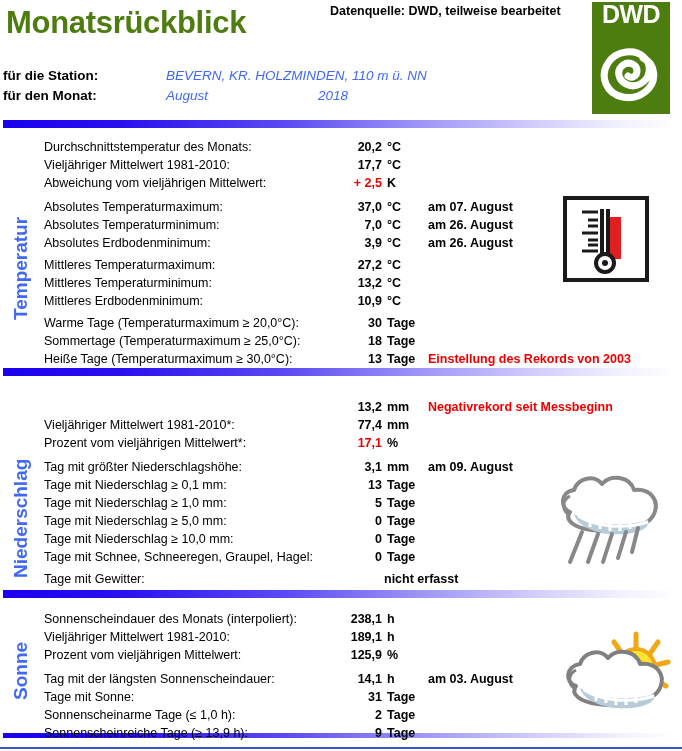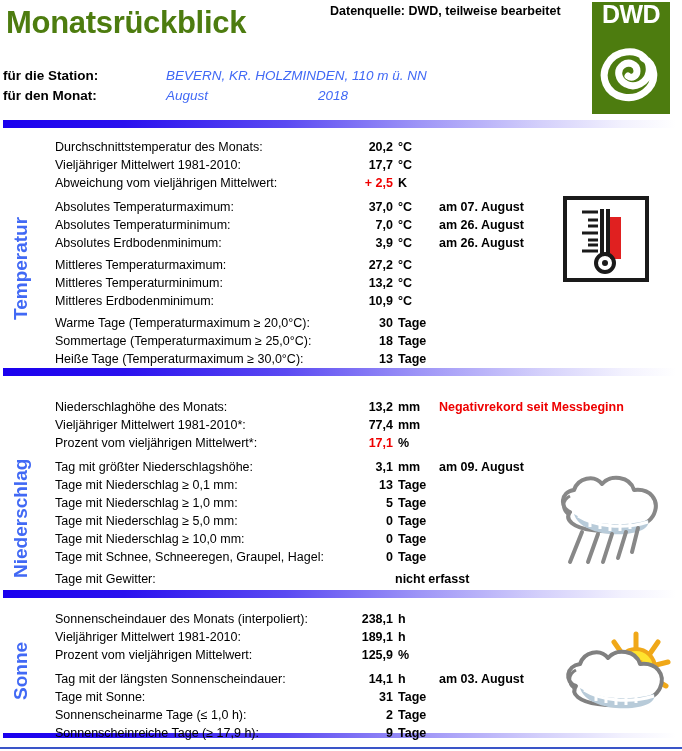--- a/index.html
+++ b/index.html
@@ -115,21 +115,21 @@
     font-weight: bold;
     color: #4169f5;
     white-space: nowrap;
     transform-origin: left top;
     transform: rotate(-90deg);
   }
 
   
   .row {
     position: absolute;
-    left: 15px;
+    left: 4px;
     width: 642px;
     height: 18px;
   }
   .r-label {
     position: absolute;
     left: 40px;
     top: 0;
     font-size: 12.5px;
     color: #000000;
     white-space: nowrap;
@@ -339,23 +339,23 @@
       </div>
       <div class="row" style="top: 334px;">
         <span class="r-label">Sommertage (Temperaturmaximum ≥ 25,0°C):</span>
         <span class="r-value">18</span>
         <span class="r-unit">Tage</span>
       </div>
       <div class="row" style="top: 352px;">
         <span class="r-label">Heiße Tage (Temperaturmaximum ≥ 30,0°C):</span>
         <span class="r-value">13</span>
         <span class="r-unit">Tage</span>
+        <span class="r-note">Einstellung des Rekords von 2003</span>
       </div>
       <div class="row" style="top: 400px;">
-        <span class="r-label">Niederschlaghöhe des Monats:</span>
         <span class="r-value">13,2</span>
         <span class="r-unit">mm</span>
         <span class="r-note">Negativrekord seit Messbeginn</span>
       </div>
       <div class="row" style="top: 418px;">
         <span class="r-label">Vieljähriger Mittelwert 1981-2010*:</span>
         <span class="r-value">77,4</span>
         <span class="r-unit">mm</span>
       </div>
       <div class="row" style="top: 436px; padding-left: 28px;">
@@ -423,19 +423,19 @@
         <span class="r-label">Tage mit Sonne:</span>
         <span class="r-value">31</span>
         <span class="r-unit">Tage</span>
       </div>
       <div class="row" style="top: 708px;">
         <span class="r-label">Sonnenscheinarme Tage (≤ 1,0 h):</span>
         <span class="r-value">2</span>
         <span class="r-unit">Tage</span>
       </div>
       <div class="row" style="top: 726px;">
-        <span class="r-label">Sonnenscheinreiche Tage (≥ 17,9 h):</span>
+        <span class="r-label">Sonnenscheinreiche Tage (≥ 13,9 h):</span>
         <span class="r-value">9</span>
         <span class="r-unit">Tage</span>
       </div>
     </div>
 
 </div>
 
 </body></html>

